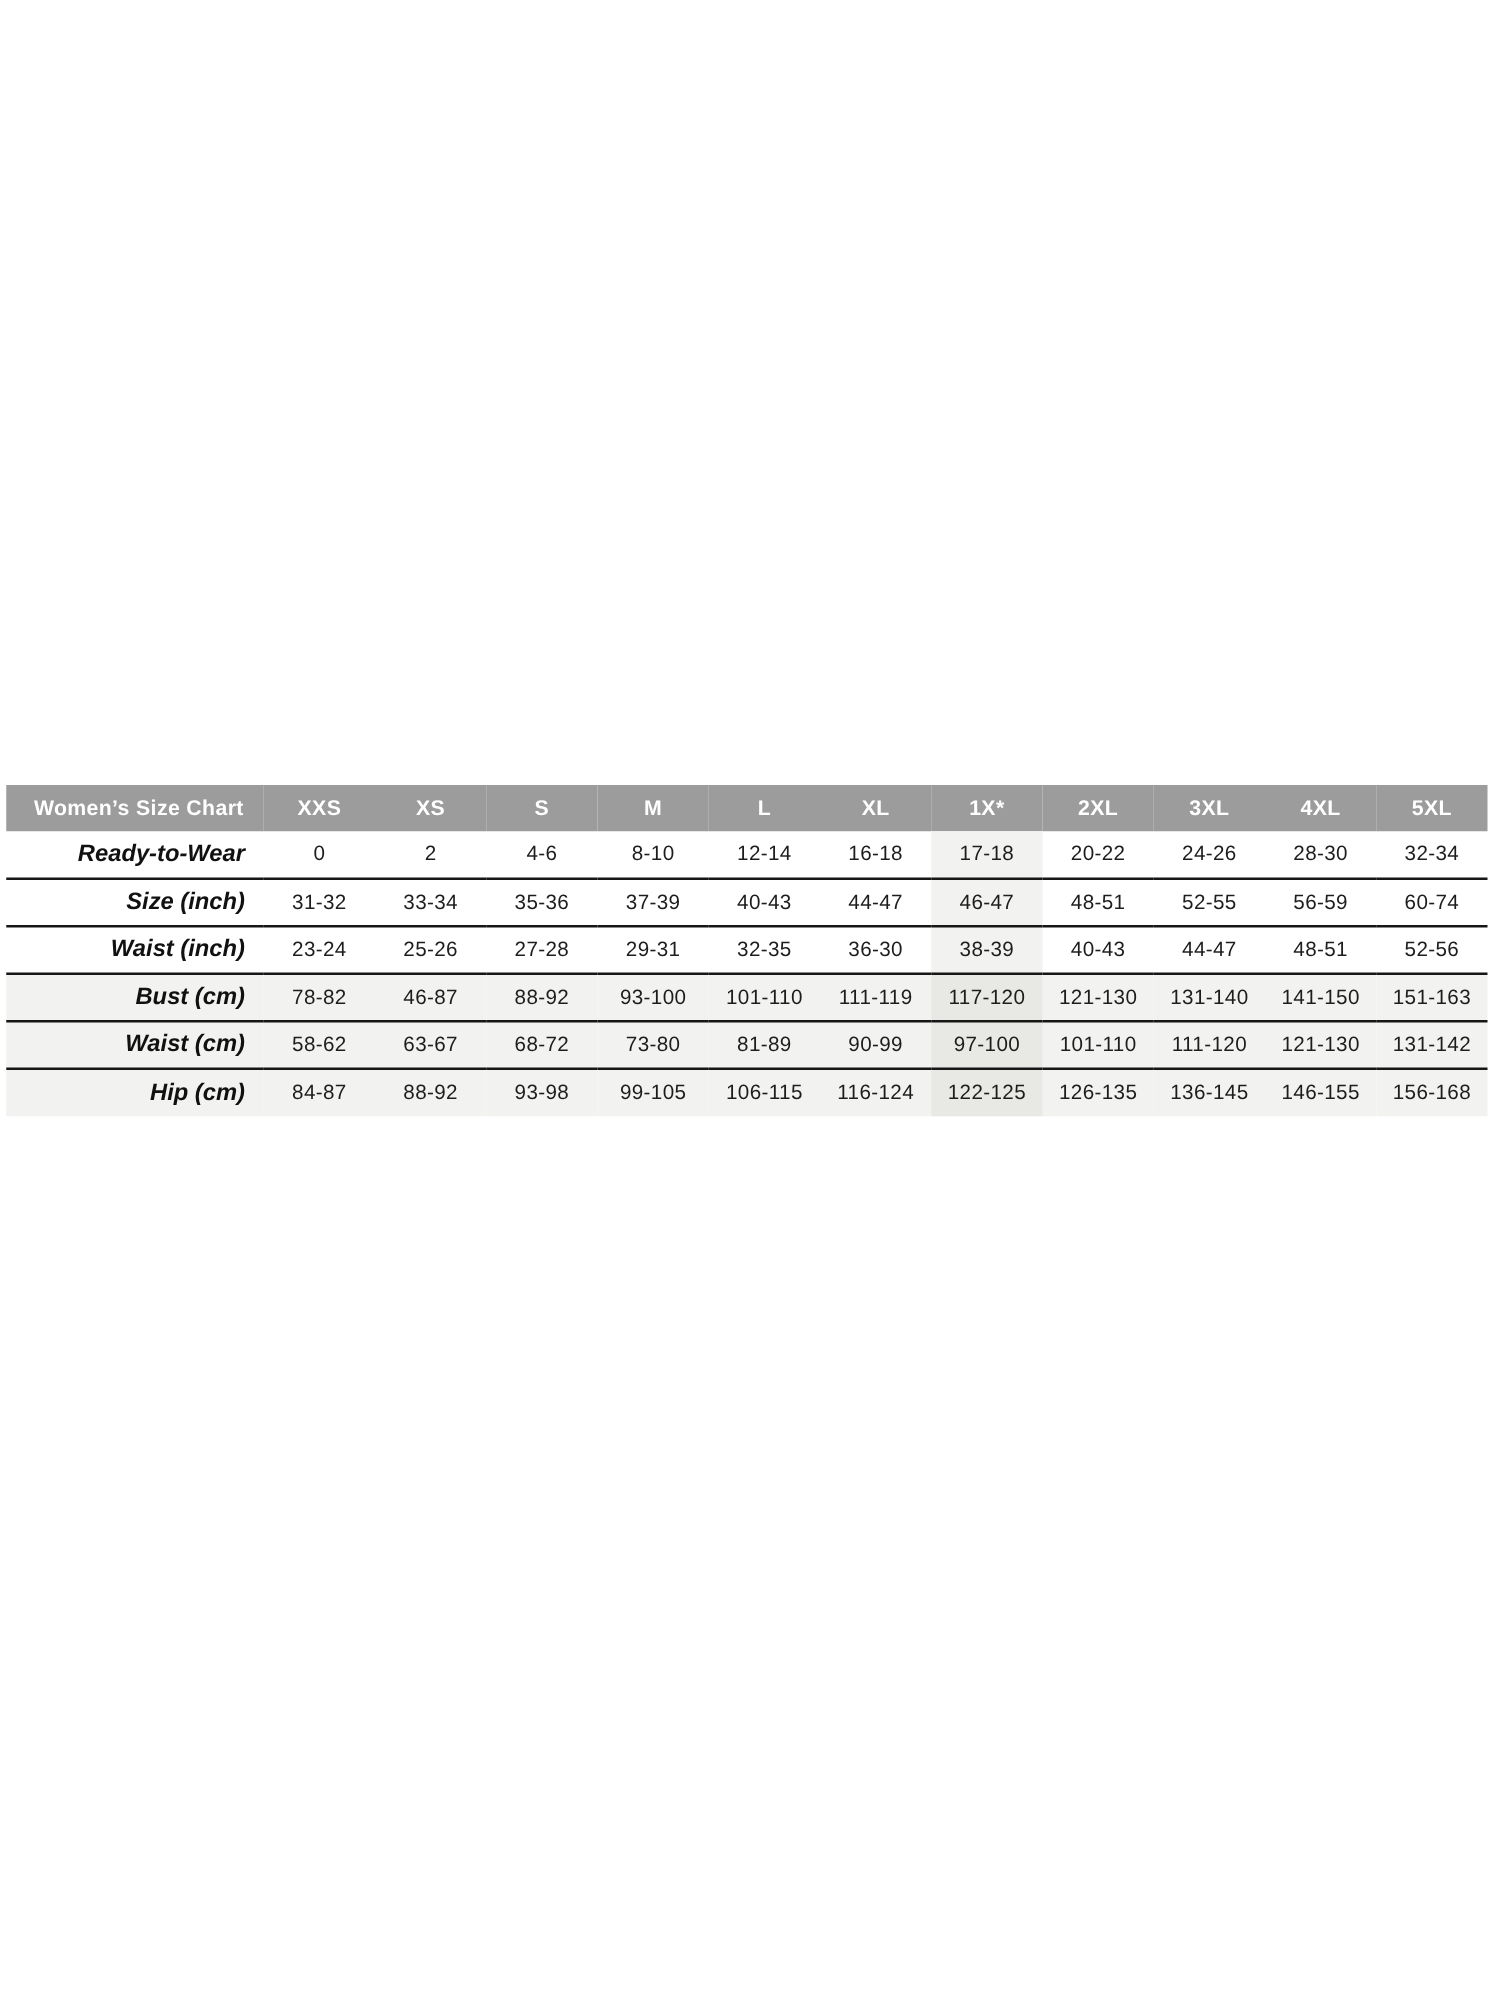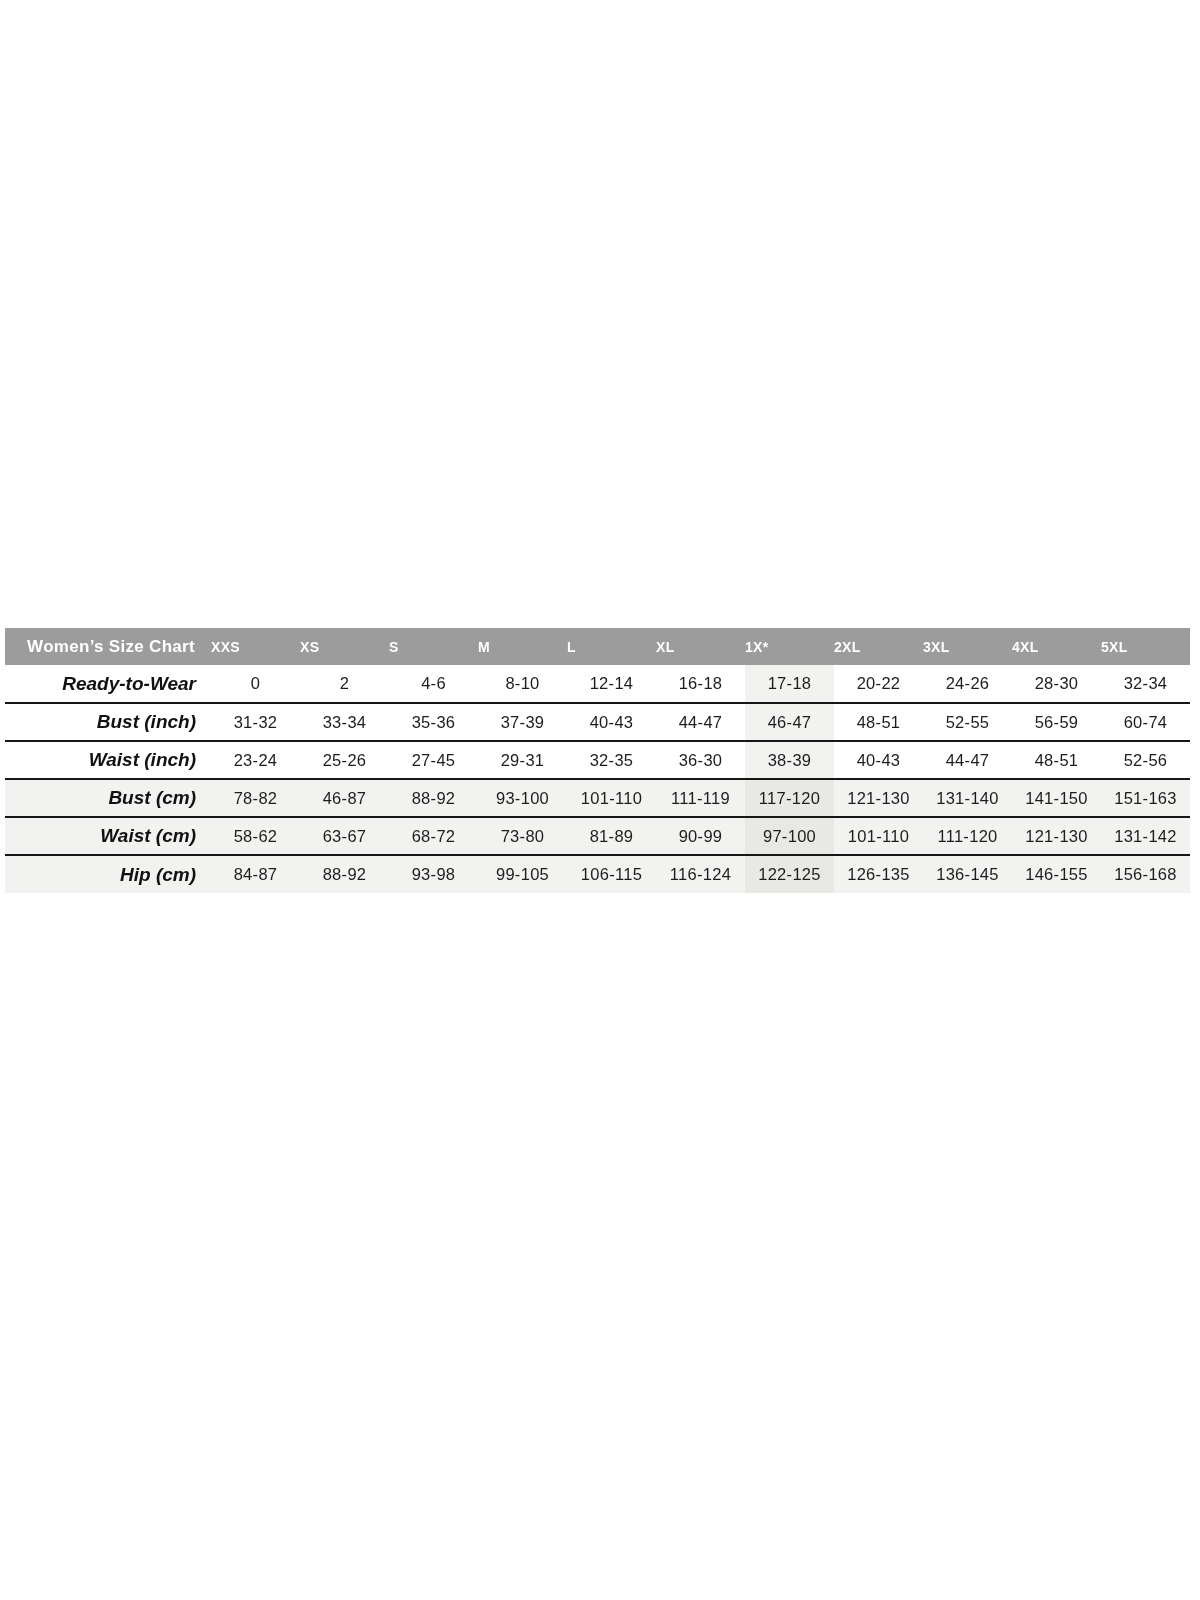--- a/index.html
+++ b/index.html
@@ -18,21 +18,21 @@
   body{
     width:1200px;height:1600px;background:var(--page-bg);
     font-family:"Liberation Sans","DejaVu Sans",sans-serif;
   }
   .sheet{position:relative;width:1200px;height:1600px;background:var(--page-bg);overflow:hidden;}
   .chart-area{position:absolute;left:5px;top:628px;width:1185px;}
   table{width:100%;table-layout:fixed;border-collapse:collapse;}
   col.label-col{width:206px;}
   thead th{
     height:37px;background:var(--header-bg);color:var(--header-text);
-    font-size:14px;font-weight:700;text-align:left;letter-spacing:.3px;
+    font-size:17px;font-weight:700;text-align:center;letter-spacing:.3px;
     padding:0;
   }
   thead th.title-cell{text-align:right;padding-right:16px;font-size:17px;white-space:nowrap;}
   tbody tr{height:38px;}
   tbody tr + tr{border-top:2px solid var(--border);}
   tbody th.label-cell{
     text-align:right;padding:0 15px 0 0;font-size:19px;font-weight:700;
     color:var(--label-text);white-space:nowrap;font-style:italic;
   }
   tbody td{
@@ -83,38 +83,38 @@
             <td>8-10</td>
             <td>12-14</td>
             <td>16-18</td>
             <td class="hl">17-18</td>
             <td>20-22</td>
             <td>24-26</td>
             <td>28-30</td>
             <td>32-34</td>
           </tr>
           <tr class="inch-row">
-            <th class="label-cell">Bust (inch)</th>
+            <th class="label-cell">Size (inch)</th>
             <td>31-32</td>
             <td>33-34</td>
             <td>35-36</td>
             <td>37-39</td>
             <td>40-43</td>
             <td>44-47</td>
             <td class="hl">46-47</td>
             <td>48-51</td>
             <td>52-55</td>
             <td>56-59</td>
             <td>60-74</td>
           </tr>
           <tr class="inch-row">
             <th class="label-cell">Waist (inch)</th>
             <td>23-24</td>
             <td>25-26</td>
-            <td>27-45</td>
+            <td>27-28</td>
             <td>29-31</td>
             <td>32-35</td>
             <td>36-30</td>
             <td class="hl">38-39</td>
             <td>40-43</td>
             <td>44-47</td>
             <td>48-51</td>
             <td>52-56</td>
           </tr>
           <tr class="cm-row">

